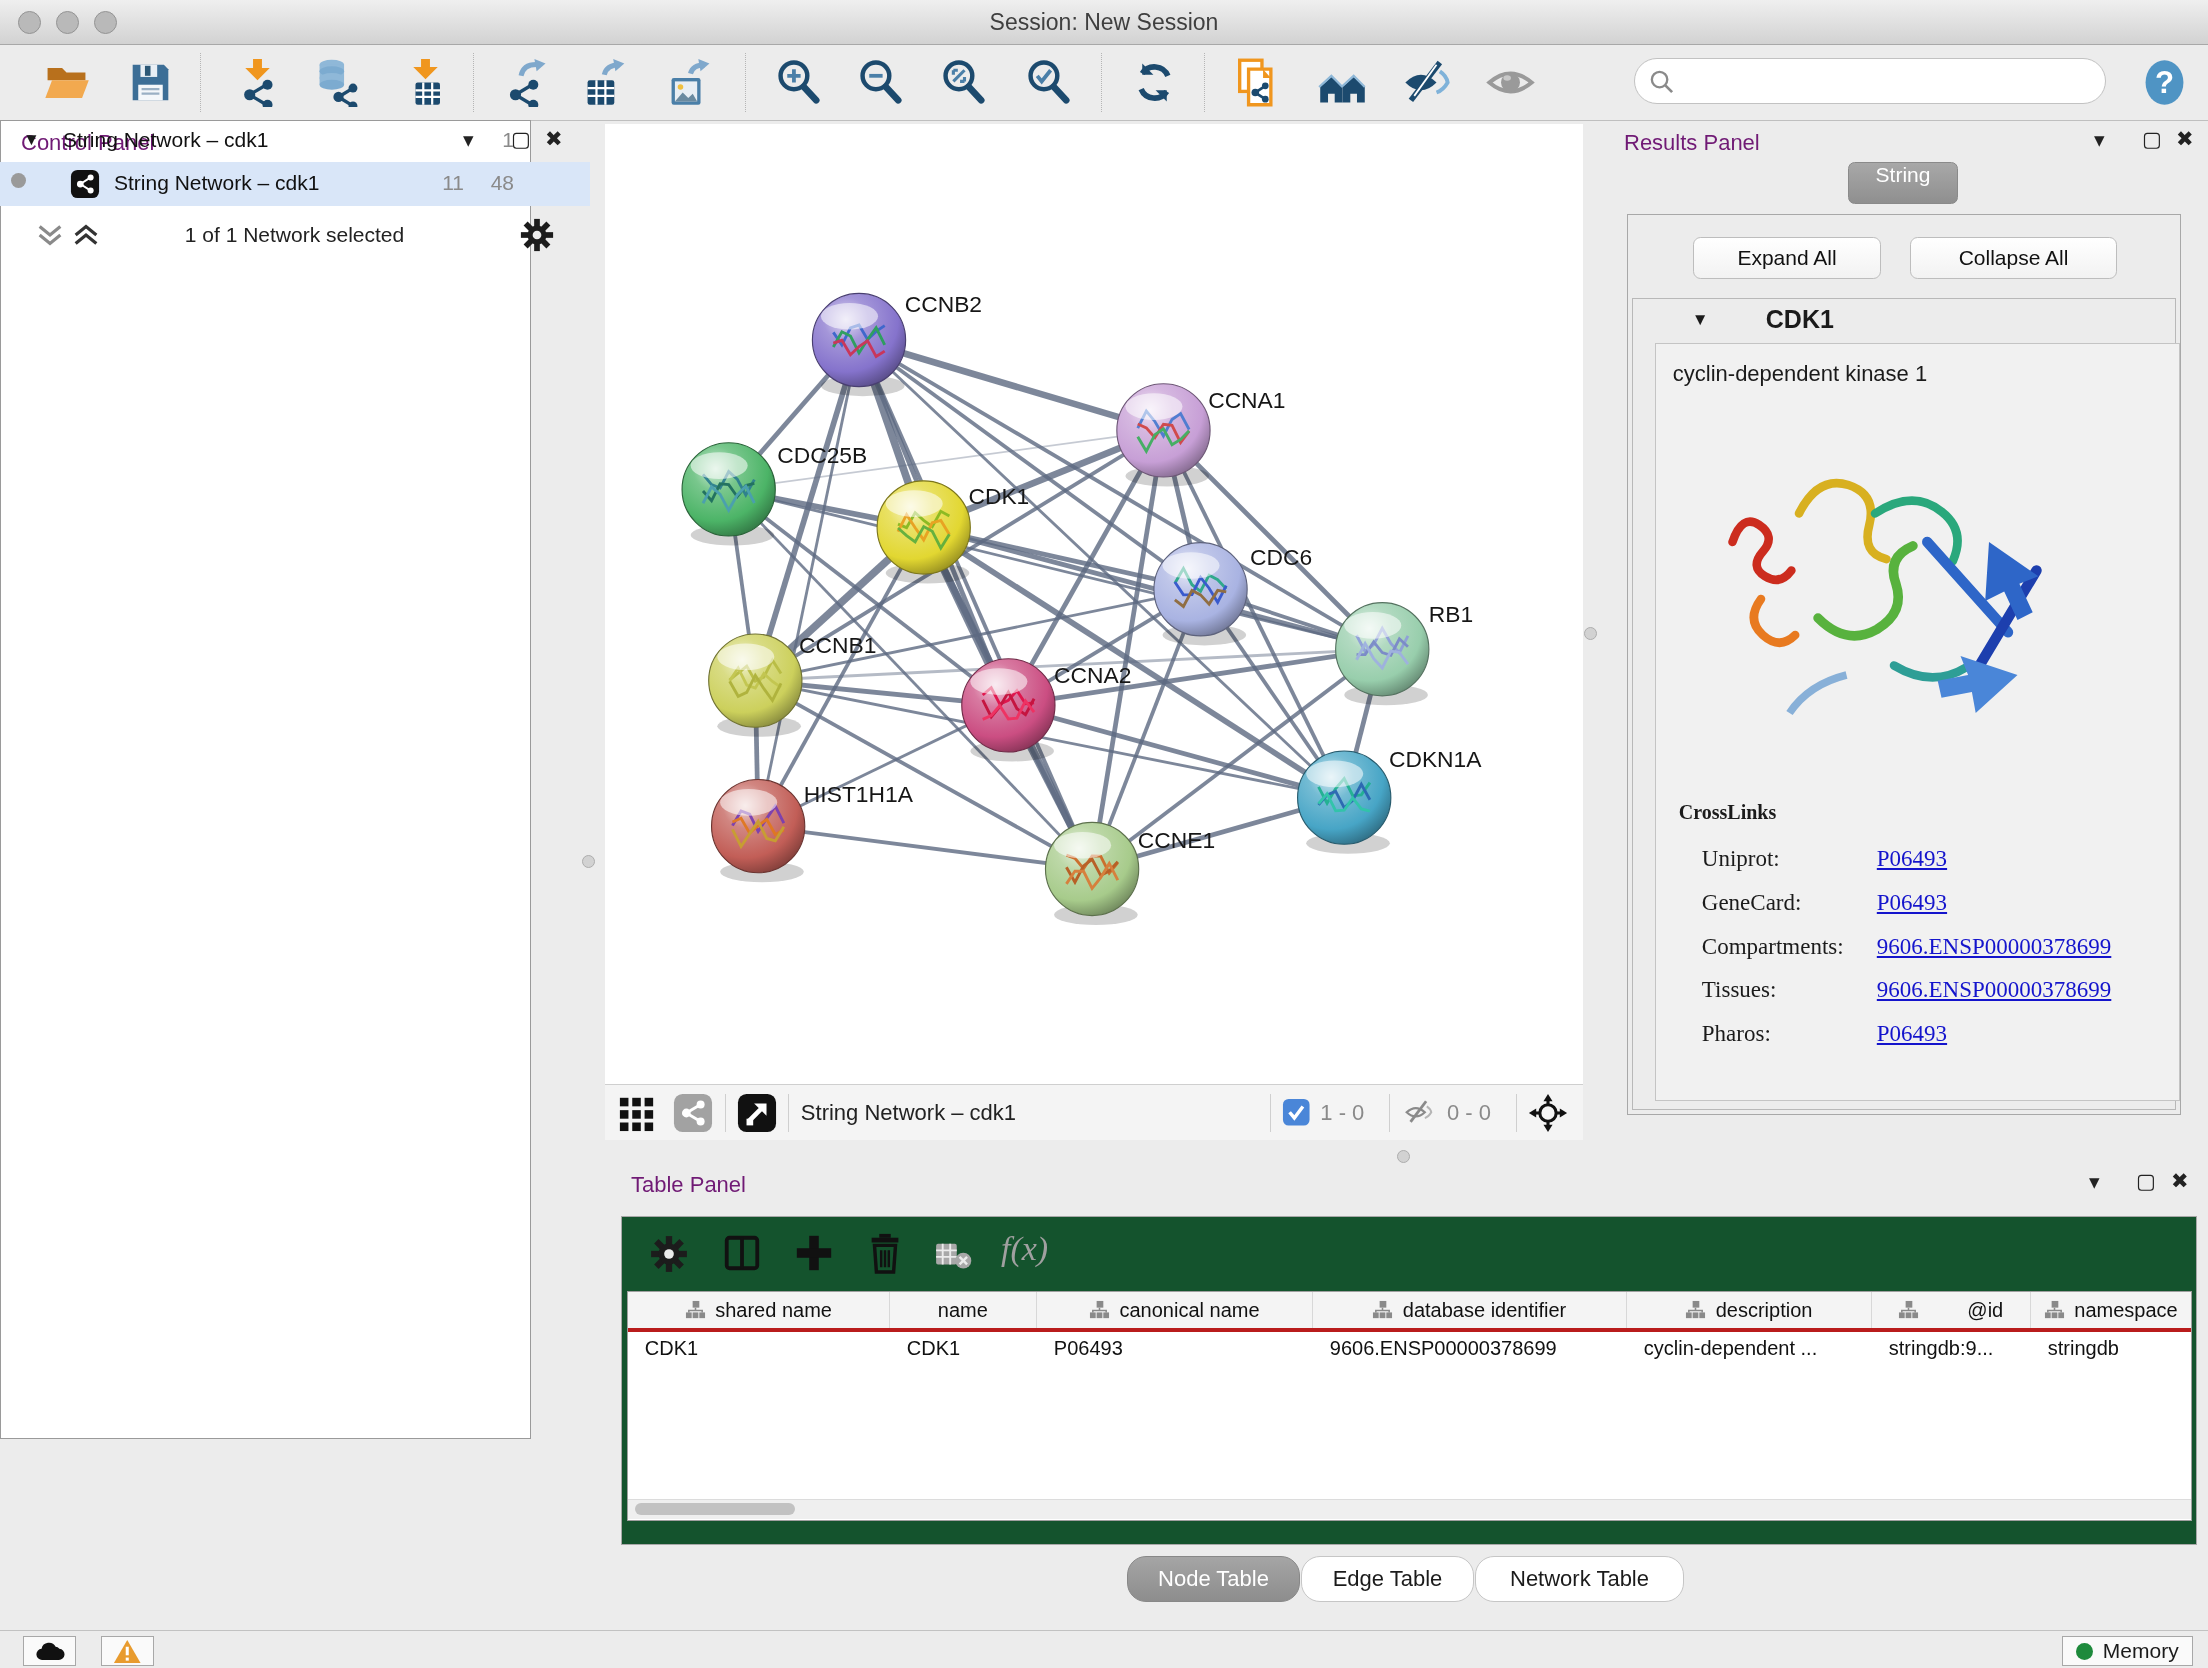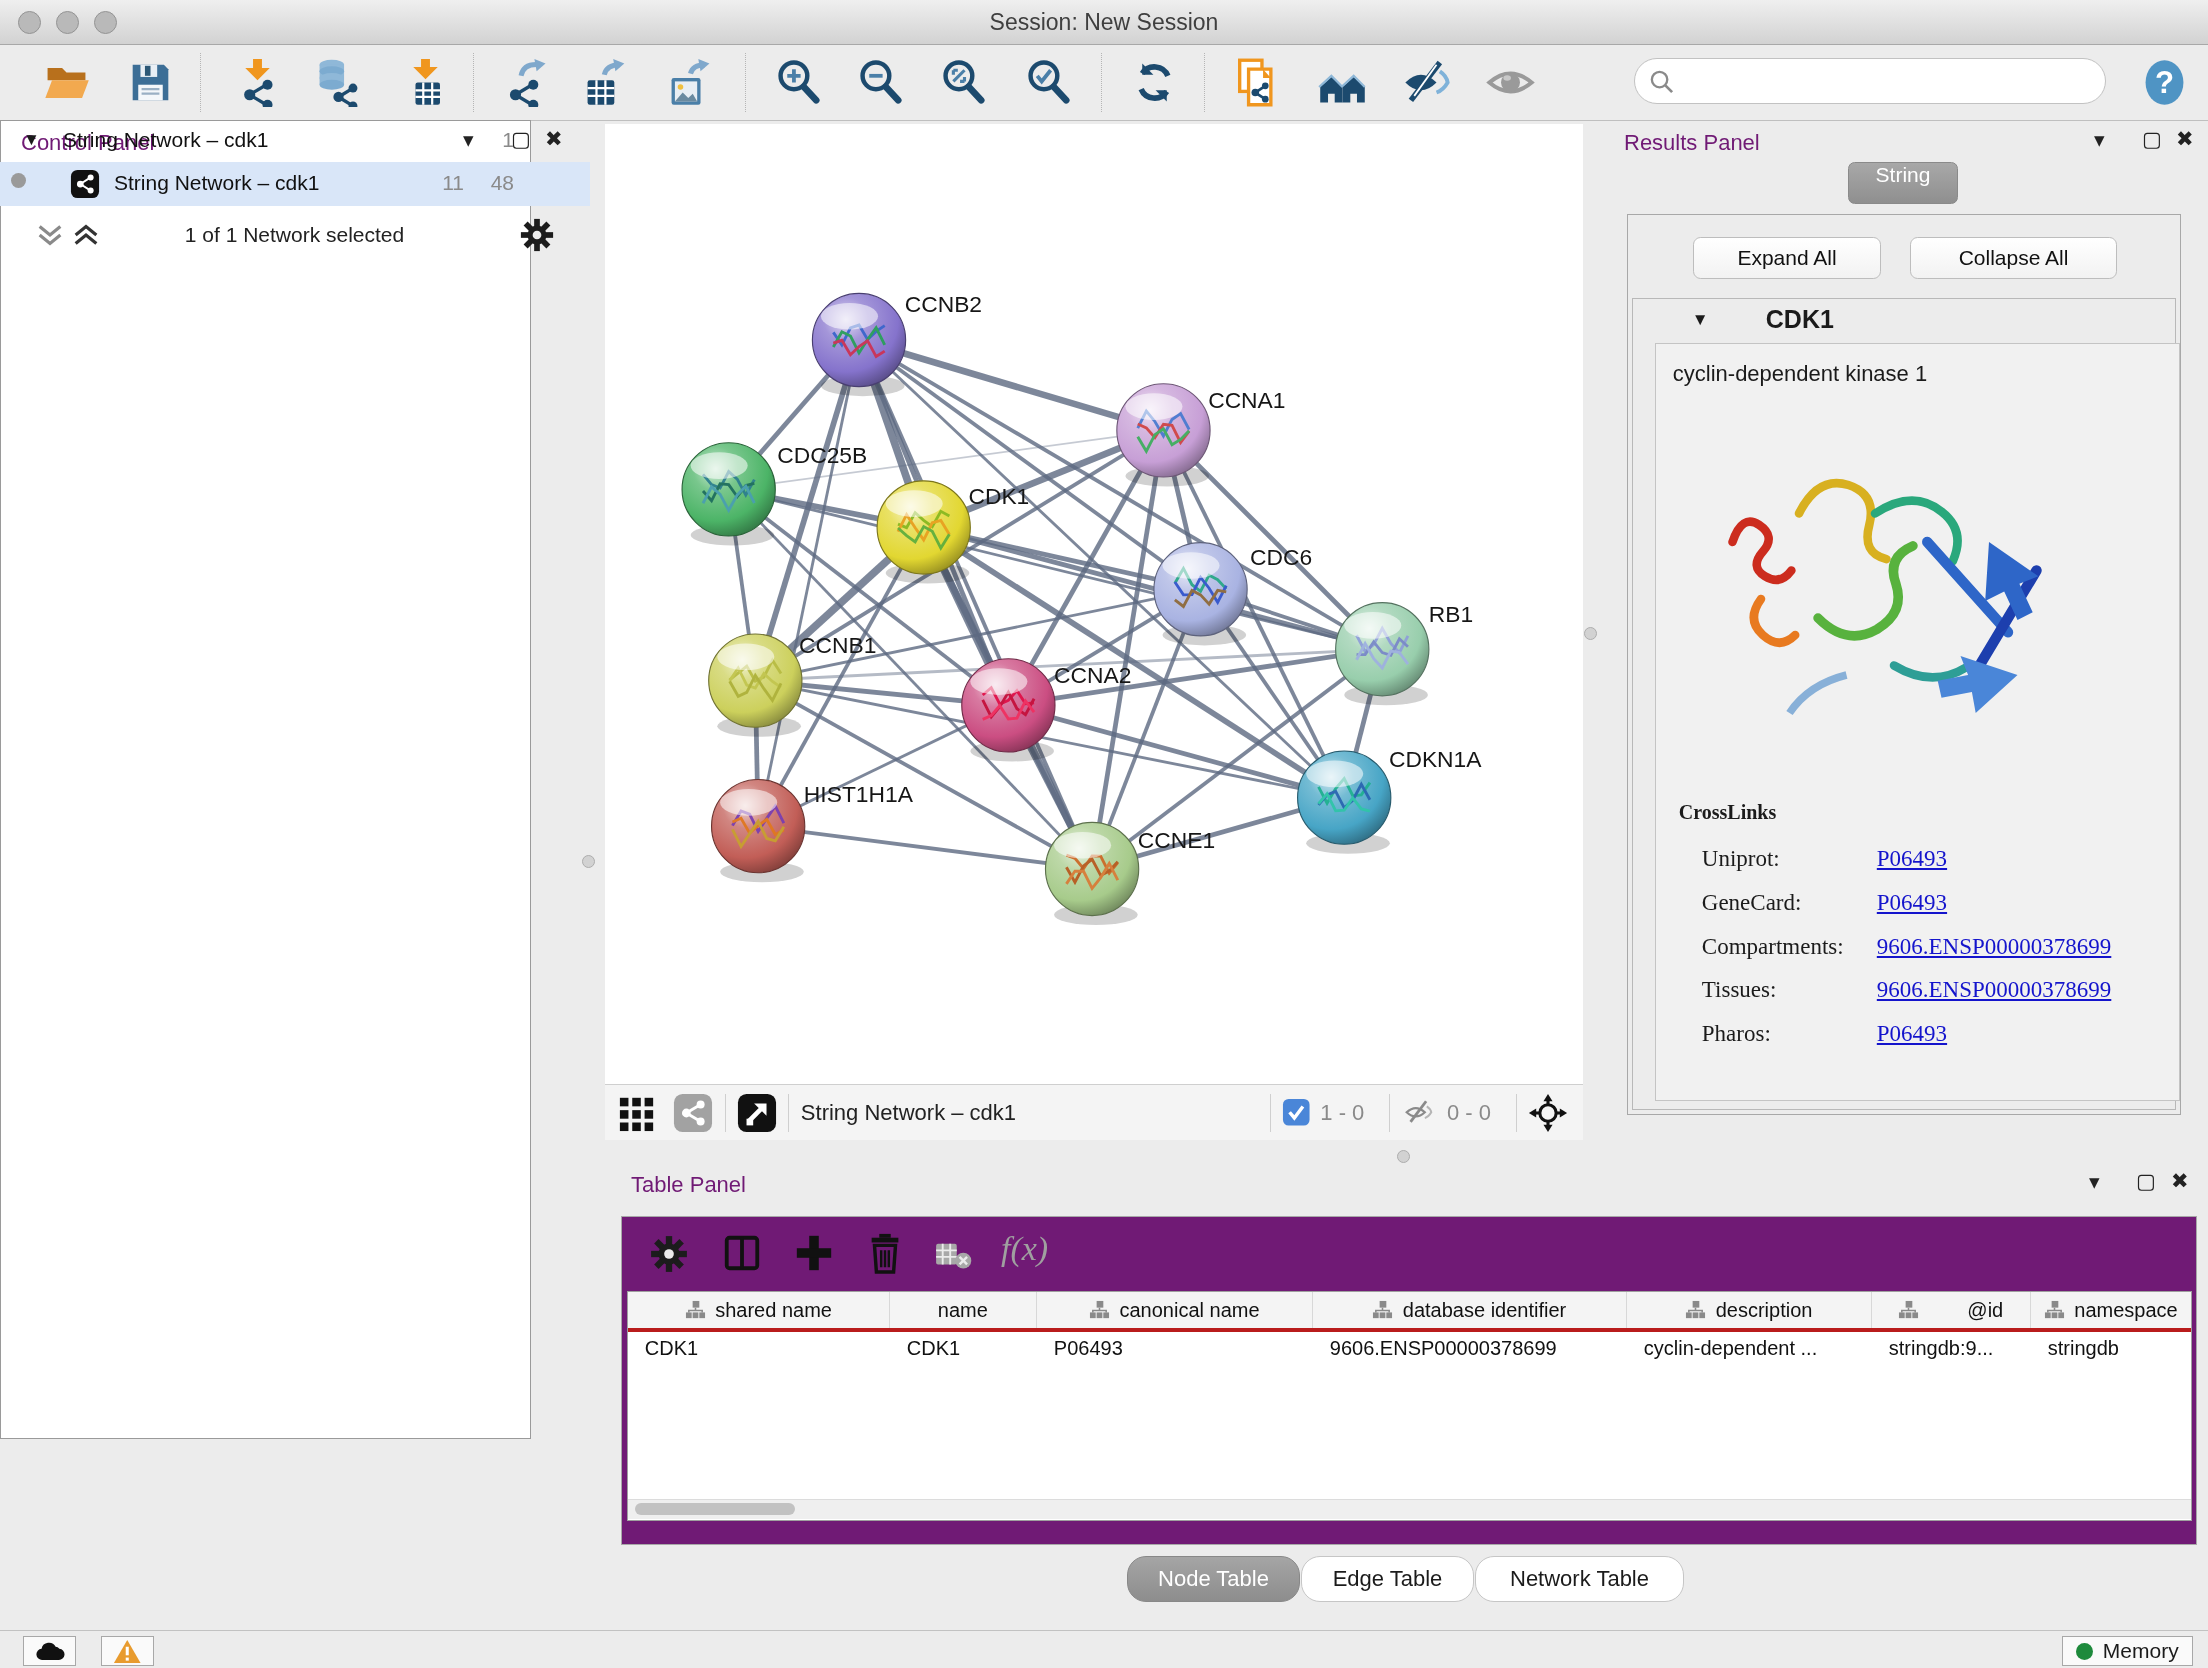--- a/index.html
+++ b/index.html
@@ -39,21 +39,21 @@
   
   #rp-outer{left:1627px;top:214px;width:552px;height:899px;background:#ececec;border:1px solid #a8a8a8;}
   .btn{background:linear-gradient(#ffffff,#f2f2f2);border:1px solid #bdbdbd;border-radius:7.6px;
        font-size:21px;display:flex;align-items:center;justify-content:center;color:#111;}
   #rp-section{left:3.8px;top:83px;width:542px;height:810px;border:1px solid #b8b8b8;background:#ececec;}
   #rp-content{left:22px;top:44px;width:523px;height:756px;border:1px solid #c4c4c4;background:#f1f1f1;}
   .serif{font-family:"Liberation Serif","DejaVu Serif",serif;}
   .xlink{color:#1414cc;text-decoration:underline;font-size:23px;}
   .xlabel{font-size:23px;color:#1b1b1b;}
   
-  #tp-box{left:621px;top:1216px;width:1574px;height:327px;background:#701a75;border:1px solid #a8a8a8;}
+  #tp-box{left:621px;top:1216px;width:1574px;height:327px;background:#14532d;border:1px solid #a8a8a8;}
   #tp-table{left:4.8px;top:74px;width:1563px;height:228px;background:#fff;border:1px solid #9f9f9f;}
   .th{display:flex;align-items:center;justify-content:center;gap:9.5px;font-size:20px;color:#111;
       border-right:1px solid #d8d8d8;box-sizing:border-box;overflow:hidden;white-space:nowrap;height:36px;}
   .td{font-size:20px;color:#111;padding:7.6px 1.9px 0 17px;box-sizing:border-box;overflow:hidden;white-space:nowrap;}
   .btab{height:44px;border:1px solid #c6c6c6;background:#fff;border-radius:19px;font-size:22px;
         display:flex;align-items:center;justify-content:center;}
   .btab.sel{background:linear-gradient(#a5a5a5,#8d8d8d);color:#fff;border-color:#888;}
   
   #statusbar{left:0;top:1630px;width:2208px;height:38px;background:#ececec;border-top:1px solid #c2c2c2;}
   .sbtn{border:1px solid #a8a8a8;background:#fafafa;display:flex;align-items:center;justify-content:center;}

